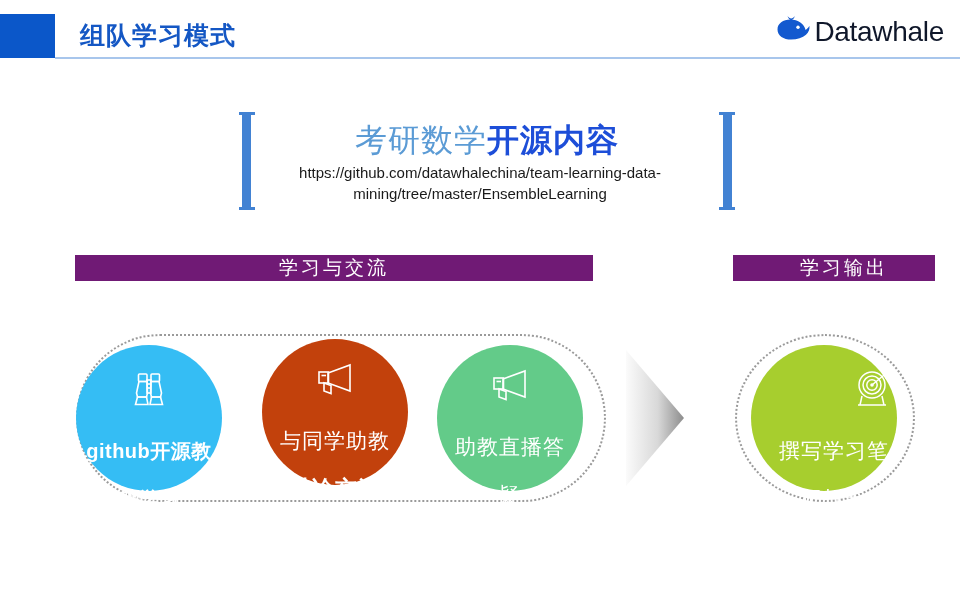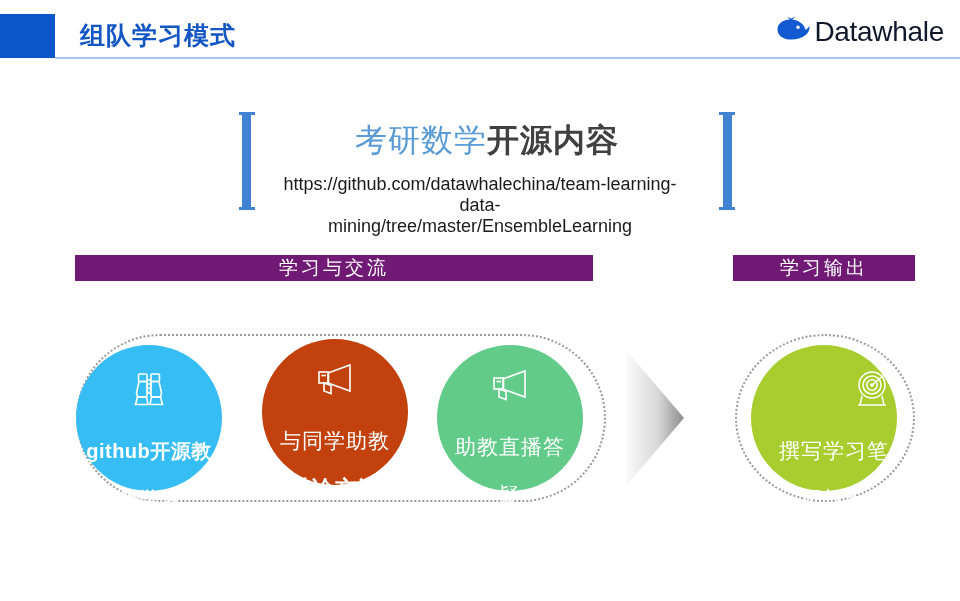--- a/index.html
+++ b/index.html
@@ -117,50 +117,49 @@
   .title-serif {
     font-family: "Liberation Serif", serif;
     font-size: 32px;
     color: #5b9bd5;
     letter-spacing: 1px;
   }
   .title-bold {
     font-family: "Liberation Sans", sans-serif;
     font-size: 32px;
     font-weight: bold;
-    color: #404040;
+    color: #1d4ed8;
     letter-spacing: 1px;
   }
   .title-url {
     position: absolute;
     left: 26px;
     right: 40px;
     top: 50px;
     text-align: center;
-    font-size: 18px;
+    font-size: 15px;
     color: #1a1a1a;
     line-height: 21px;
-    margin-top: 12px;
   }
 
   
   .gray-bar {
     position: absolute;
     height: 26px;
     background: #701a75;
     color: #ffffff;
     font-family: "Liberation Serif", serif;
     font-size: 19px;
     letter-spacing: 3px;
     display: flex;
     align-items: center;
     justify-content: center;
   }
   .gray-bar-left  { left: 75px;  top: 255px; width: 518px; }
-  .gray-bar-right { left: 733px; top: 255px; width: 182px; }
+  .gray-bar-right { left: 733px; top: 255px; width: 182px; padding-left: 20px; }
 
   
   .dotted-group {
     position: absolute;
     left: 76px;
     top: 334px;
     width: 530px;
     height: 168px;
     border: 2px dotted #9a9a9a;
     border-radius: 84px;

